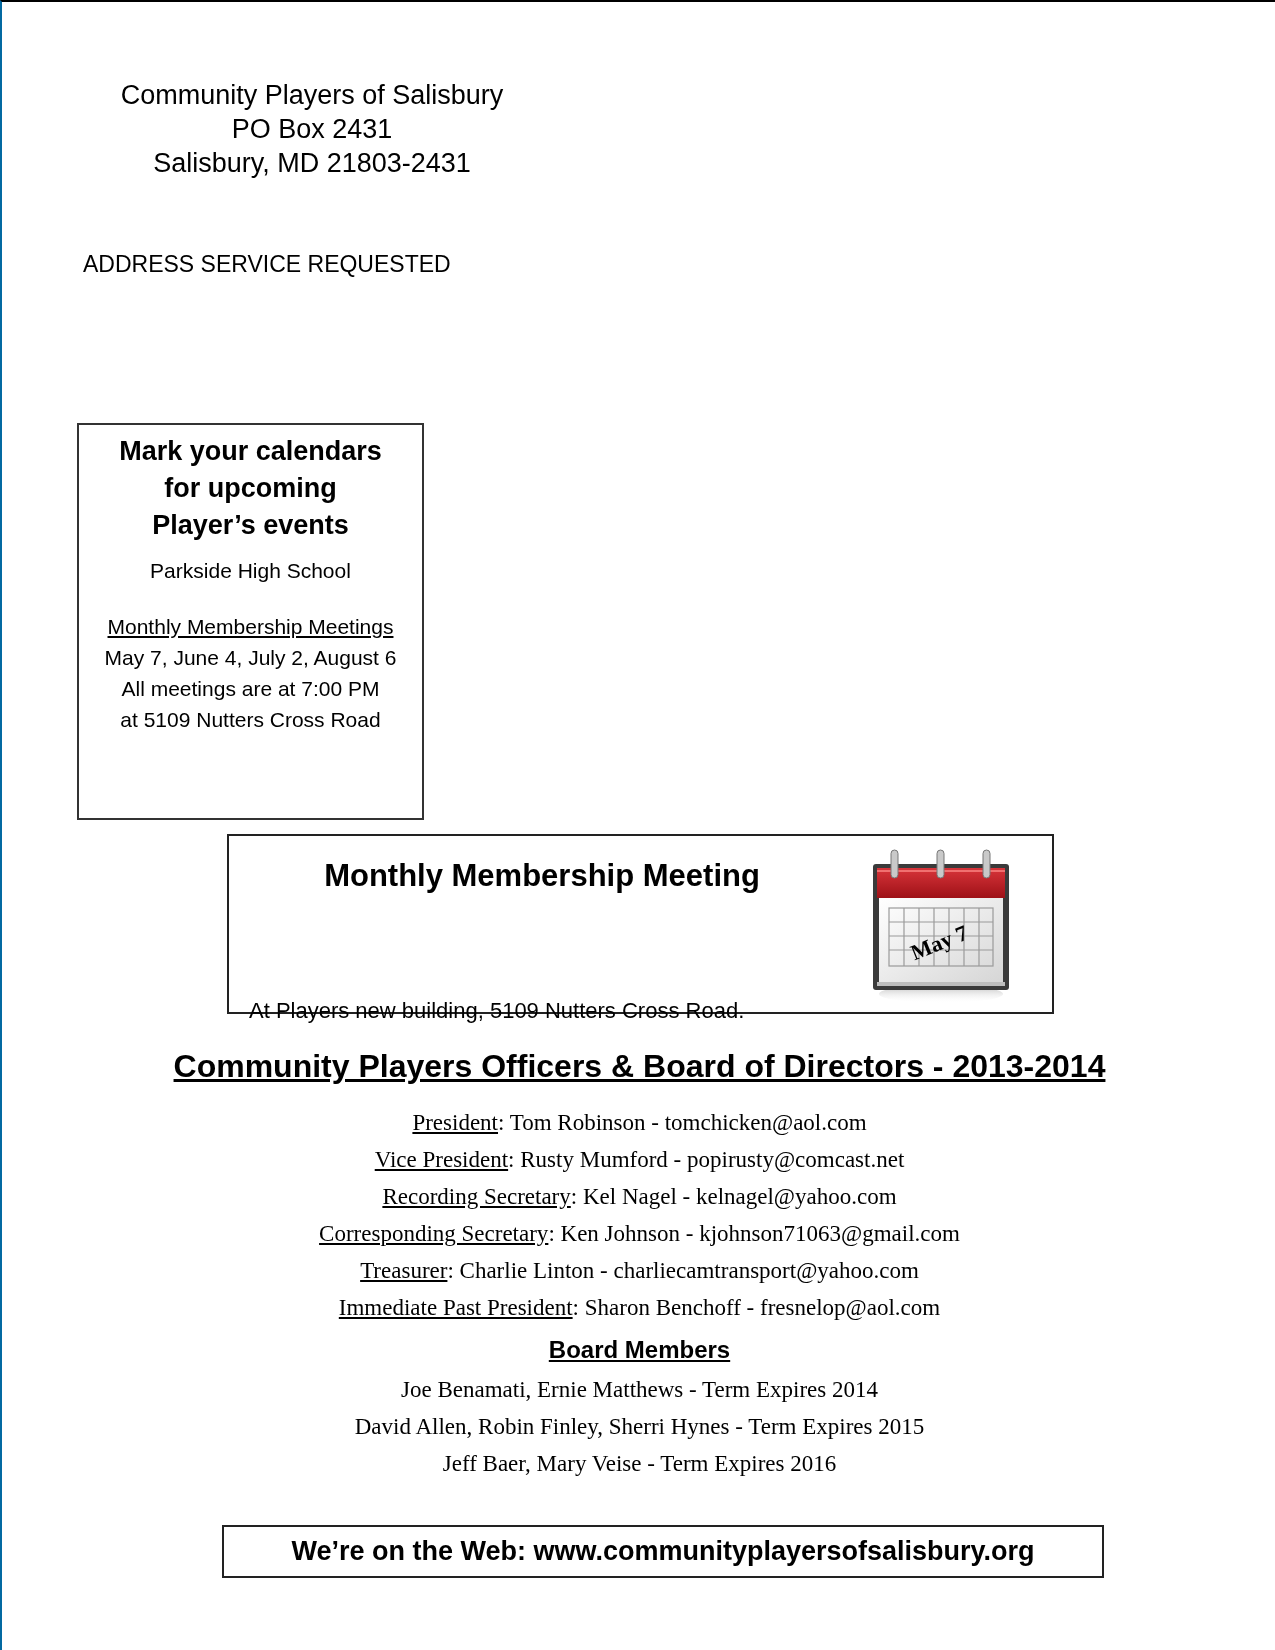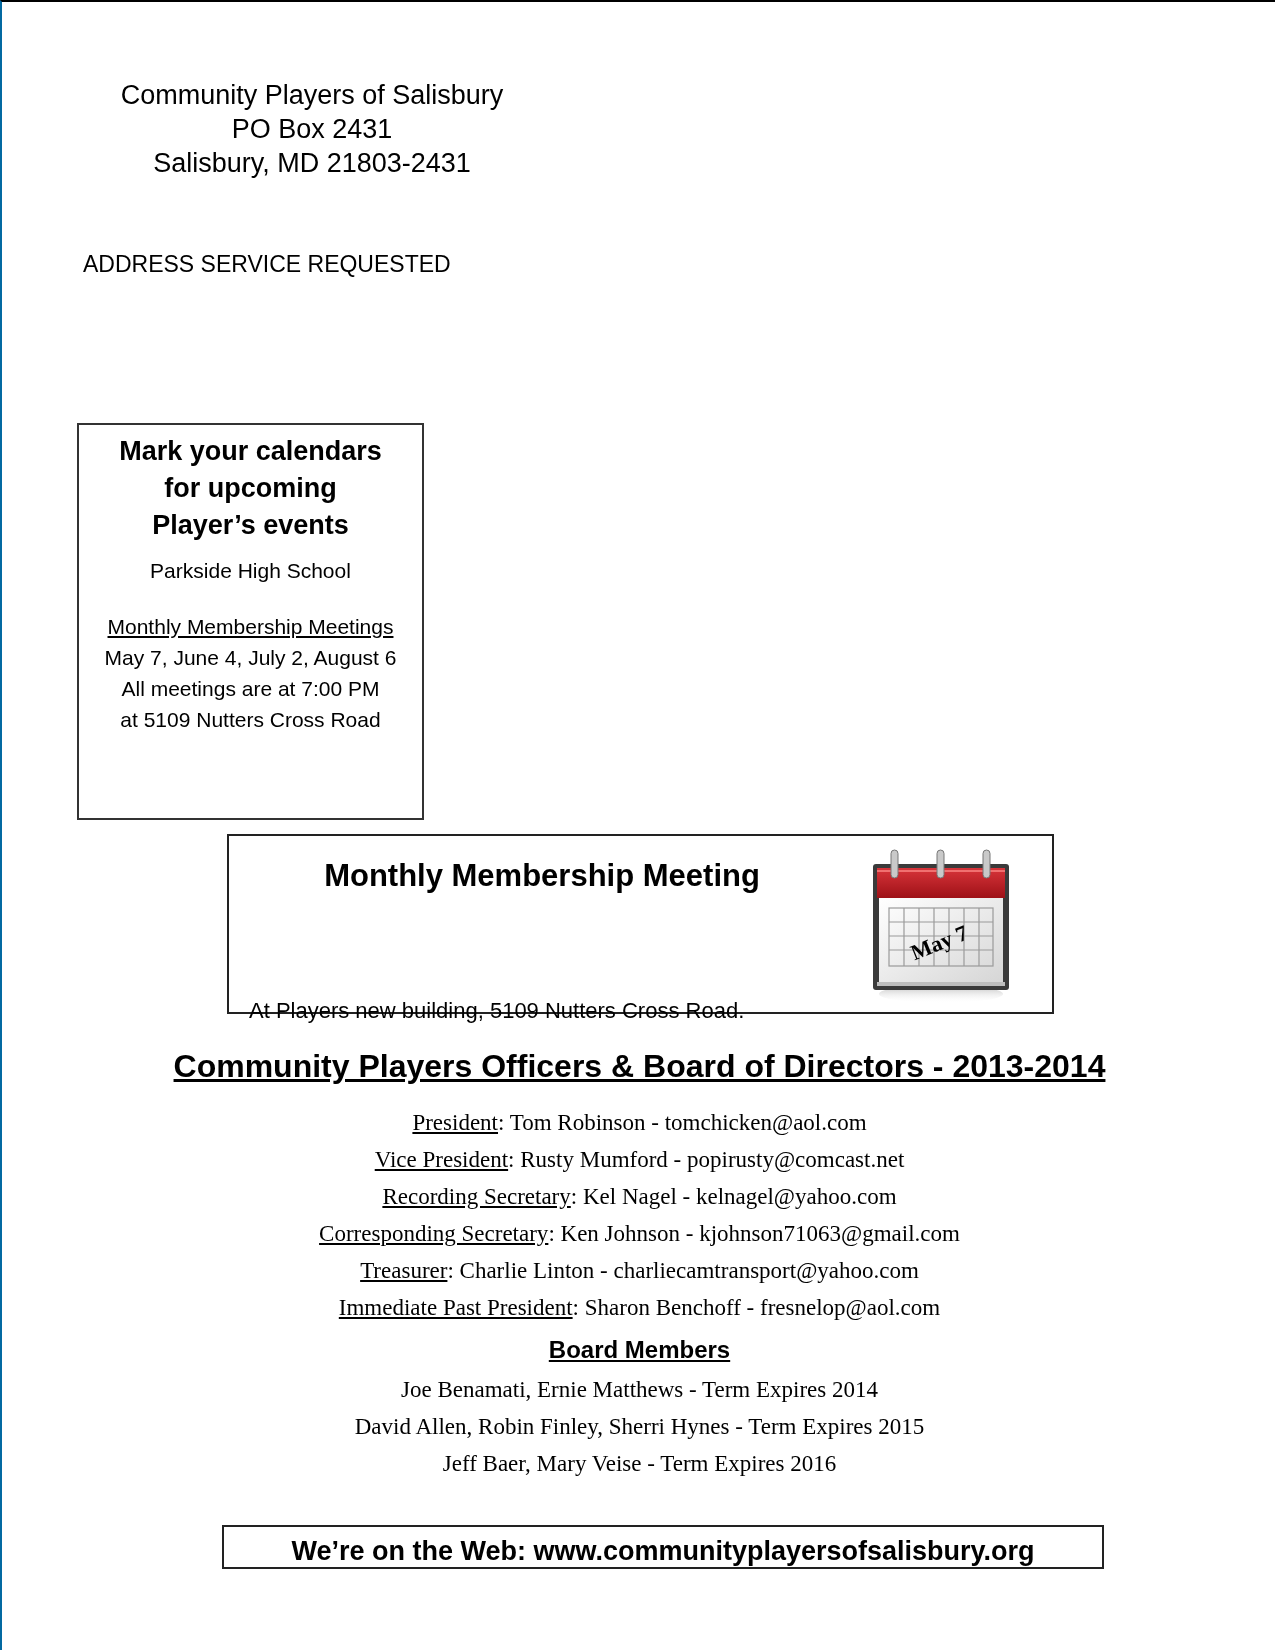--- a/index.html
+++ b/index.html
@@ -19,21 +19,21 @@
   .meeting-box { position: absolute; left: 225px; top: 832px; width: 827px; height: 180px; border: 2px solid #222; box-sizing: border-box; }
   .meeting-box .m-title { position: absolute; left: 0; top: 22px; width: 610px; text-align: center; font-weight: bold; font-size: 31px; margin-left: 8px; }
   .meeting-box .m-when { position: absolute; left: 0; top: 82px; width: 610px; text-align: center; font-size: 22px; }
   .meeting-box .m-where { position: absolute; left: 20px; top: 124px; font-size: 22px; margin-top: 38px; }
   .cal-icon { position: absolute; left: 638px; top: 10px; width: 148px; height: 160px; }
   .officers-title { position: absolute; left: 0; top: 1046px; width: 1275px; text-align: center; font-weight: bold; font-size: 32px; text-decoration: underline; }
   .officers { position: absolute; left: 0; top: 1102px; width: 1275px; text-align: center; font-size: 23px; line-height: 37px; }
   .officers .role { text-decoration: underline; }
   .board-title { position: absolute; left: 0; top: 1334px; width: 1275px; text-align: center; font-weight: bold; font-size: 24px; text-decoration: underline; }
   .board { position: absolute; left: 0; top: 1369px; width: 1275px; text-align: center; font-size: 23px; line-height: 37px; }
-  .web-box { position: absolute; left: 220px; top: 1523px; width: 882px; height: 44px; border: 2px solid #222; box-sizing: border-box; text-align: center; font-weight: bold; font-size: 27px; line-height: 49px; }
+  .web-box { position: absolute; left: 220px; top: 1523px; width: 882px; height: 53px; border: 2px solid #222; box-sizing: border-box; text-align: center; font-weight: bold; font-size: 27px; line-height: 49px; }
 </style>
 </head>
 <body>
 
 <div class="page">
 
   <div class="return-addr sans">
     <div>Community Players of Salisbury</div>
     <div>PO Box 2431</div>
     <div>Salisbury, MD 21803-2431</div>

